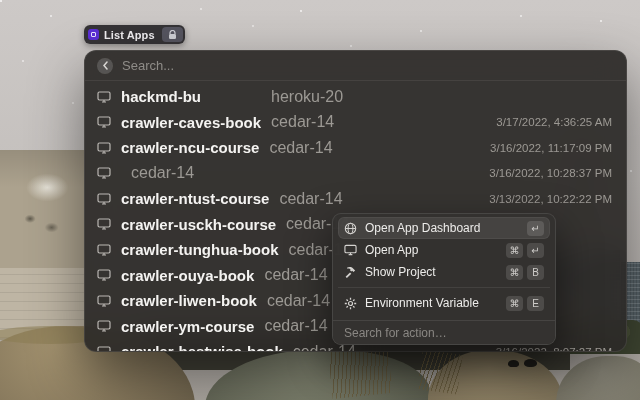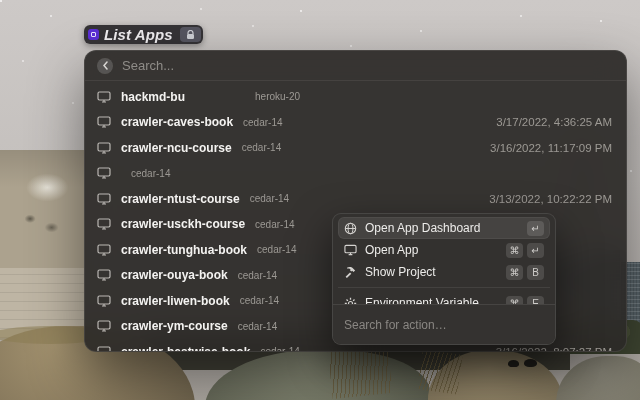--- a/index.html
+++ b/index.html
@@ -41,52 +41,52 @@
   .grass.g1 { left:330px; top:346px; width:60px; height:50px; transform:rotate(-6deg); }
   .grass.g2 { left:420px; top:352px; width:40px; height:40px; transform:rotate(8deg); }
   .bird { position:absolute; width:11px; height:7px; background:#24221e; border-radius:50% 50% 40% 40%; }
   .bird.b1 { left:508px; top:360px; } .bird.b2 { left:524px; top:359px; width:13px; height:8px; }
 
   
   .pill { position:absolute; left:84px; top:25px; height:19px; display:flex; align-items:center; gap:5px;
     background:rgba(40,38,41,.92); border-radius:6px; padding:0 2px 0 4px; box-shadow:0 2px 6px rgba(0,0,0,.35); }
   .pill-app-icon { width:11px; height:11px; border-radius:3px; background:#5b2ed6; display:flex; align-items:center; justify-content:center; }
   .pill-app-icon span { width:5px; height:5px; border:1px solid #e8e2ff; border-radius:1px; display:block; }
-  .pill-label { color:#f1eff2; font-size:15px; font-weight:700; letter-spacing:.1px;font-style:italic; }
+  .pill-label { color:#f1eff2; font-size:11px; font-weight:700; letter-spacing:.1px; }
   .pill-lock { width:21px; height:15px; margin-left:2px; background:#565560; border-radius:4px; display:flex; align-items:center; justify-content:center; }
 
   
   .window { position:absolute; left:84px; top:50px; width:543px; height:302px; border-radius:12px;
     background:rgba(43,41,39,.93); backdrop-filter:blur(14px) saturate(130%); -webkit-backdrop-filter:blur(14px);
     border:1px solid rgba(255,255,255,.09); box-shadow:0 22px 55px rgba(0,0,0,.45); overflow:hidden; }
   .searchbar { height:30px; display:flex; align-items:center; gap:9px; padding:0 12px; border-bottom:1px solid rgba(255,255,255,.07); }
   .back-btn { width:16px; height:16px; border-radius:50%; background:rgba(255,255,255,.16); display:flex; align-items:center; justify-content:center; cursor:pointer; flex:0 0 auto; }
   .search-ph { color:#8f8c88; font-size:13px; }
   .rows { position:absolute; left:0; right:0; top:33px; bottom:0; overflow:hidden; }
   .row { height:25.5px; display:flex; align-items:center; padding:0 14px 0 12px; }
   .row .ric { width:14px; margin-right:10px; display:flex; color:#bbb8b4; flex:0 0 auto; }
-  .row .rname { color:#f4f3f1; font-size:12px; font-weight:600; white-space:nowrap; }
-  .row .rstack { color:#9c9994; font-size:10px; margin-left:10px; white-space:nowrap; }
+  .row .rname { color:#f4f3f1; font-size:15px; font-weight:600; white-space:nowrap; }
+  .row .rstack { color:#9c9994; font-size:16px; margin-left:10px; white-space:nowrap; }
   .row.wide .rstack { margin-left:70px; }
   .row .rdate { margin-left:auto; color:#9c9994; font-size:11.5px; white-space:nowrap; }
 
   
   .menu { position:absolute; left:332px; top:213px; width:224px; height:132px; border-radius:9px;
     background:rgba(52,50,48,.99); border:1px solid rgba(255,255,255,.10); box-shadow:0 16px 40px rgba(0,0,0,.55); overflow:hidden; }
   .menu-list { padding:3px 5px 0; }
   .mitem { height:22px; display:flex; align-items:center; gap:8px; padding:0 6px; border-radius:6px; color:#edecea; }
   .mitem.sel { background:rgba(255,255,255,.09); box-shadow:inset 0 0 0 1px rgba(255,255,255,.05); }
   .mitem .mic { width:13px; display:flex; color:#d4d2cf; flex:0 0 auto; }
   .mitem .mlabel { font-size:12px; font-weight:500; }
   .mkeys { margin-left:auto; display:flex; gap:4px; }
   .kcap { min-width:17px; height:15px; padding:0 3px; border-radius:4px; background:rgba(255,255,255,.13);
     color:#cfcdca; font-size:10px; display:flex; align-items:center; justify-content:center; }
   .mdivider { height:1px; background:rgba(255,255,255,.08); margin:4px 0; }
   .msection { color:#999691; font-size:11px; padding:4px 11px 3px; }
-  .menu-footer { position:absolute; left:0; right:0; bottom:0; height:40px; background:#343230;
+  .menu-footer { position:absolute; left:0; right:0; bottom:0; height:24px; background:#343230;
     border-top:1px solid rgba(255,255,255,.09); display:flex; align-items:center; padding:0 11px; }
   .menu-footer span { color:#8a8783; font-size:12px; }
 
   svg { display:block; }
 </style>
 </head>
 <body>
 
 <div class="bg">
   <div class="sky"></div>
@@ -167,20 +167,21 @@
         <span class="rdate">3/16/2022, 11:17:09 PM</span>
       </div>
       <div class="row">
         <span class="ric">
           <svg width="14" height="12" viewBox="0 0 14 12">
             <rect x="1" y="1" width="12" height="8" rx="1.4" fill="none" stroke="currentColor" stroke-width="1.2"></rect>
             <path d="M5 11h4M7 9v2" stroke="currentColor" stroke-width="1.2"></path>
           </svg>
         </span>
         <span class="rstack">cedar-14</span>
+        <span class="rdate">3/16/2022, 10:28:37 PM</span>
       </div>
       <div class="row">
         <span class="ric">
           <svg width="14" height="12" viewBox="0 0 14 12">
             <rect x="1" y="1" width="12" height="8" rx="1.4" fill="none" stroke="currentColor" stroke-width="1.2"></rect>
             <path d="M5 11h4M7 9v2" stroke="currentColor" stroke-width="1.2"></path>
           </svg>
         </span>
         <span class="rname">crawler-ntust-course</span>
         <span class="rstack">cedar-14</span>

